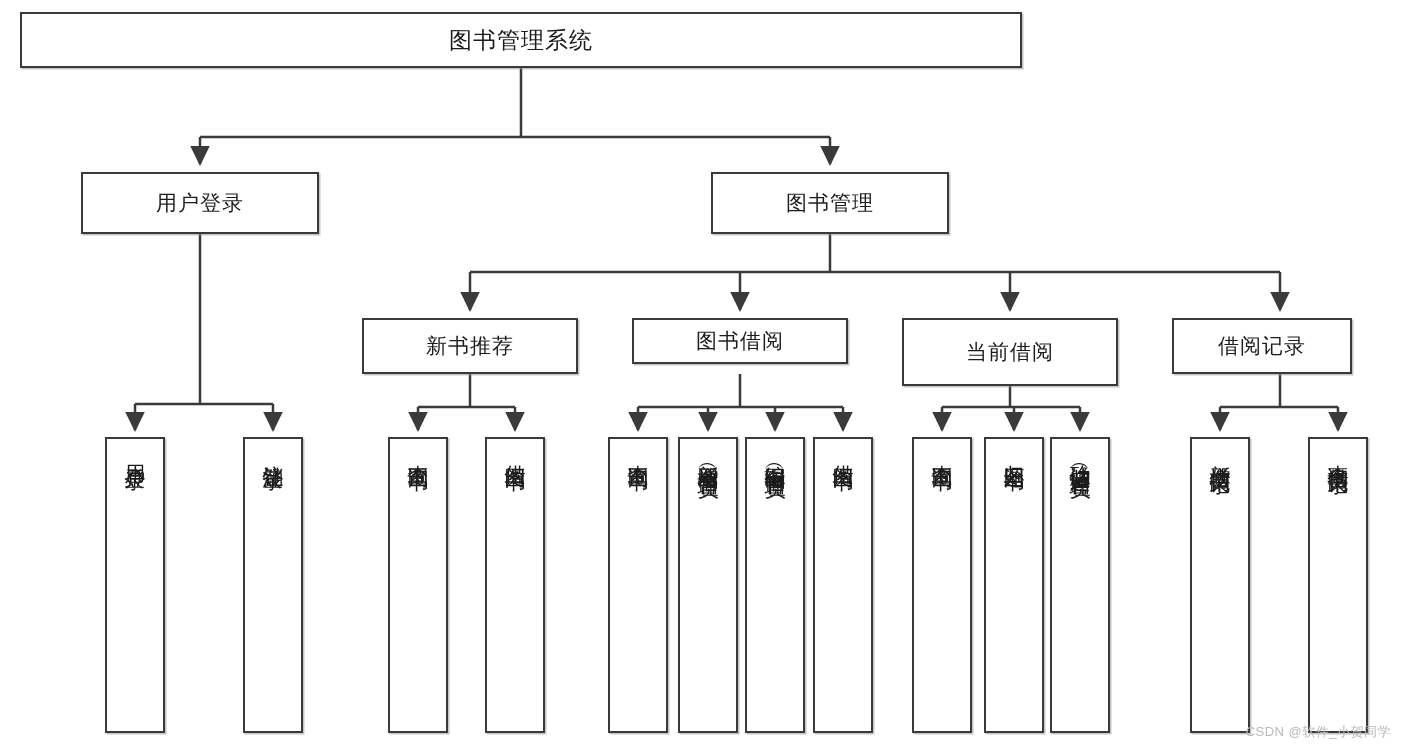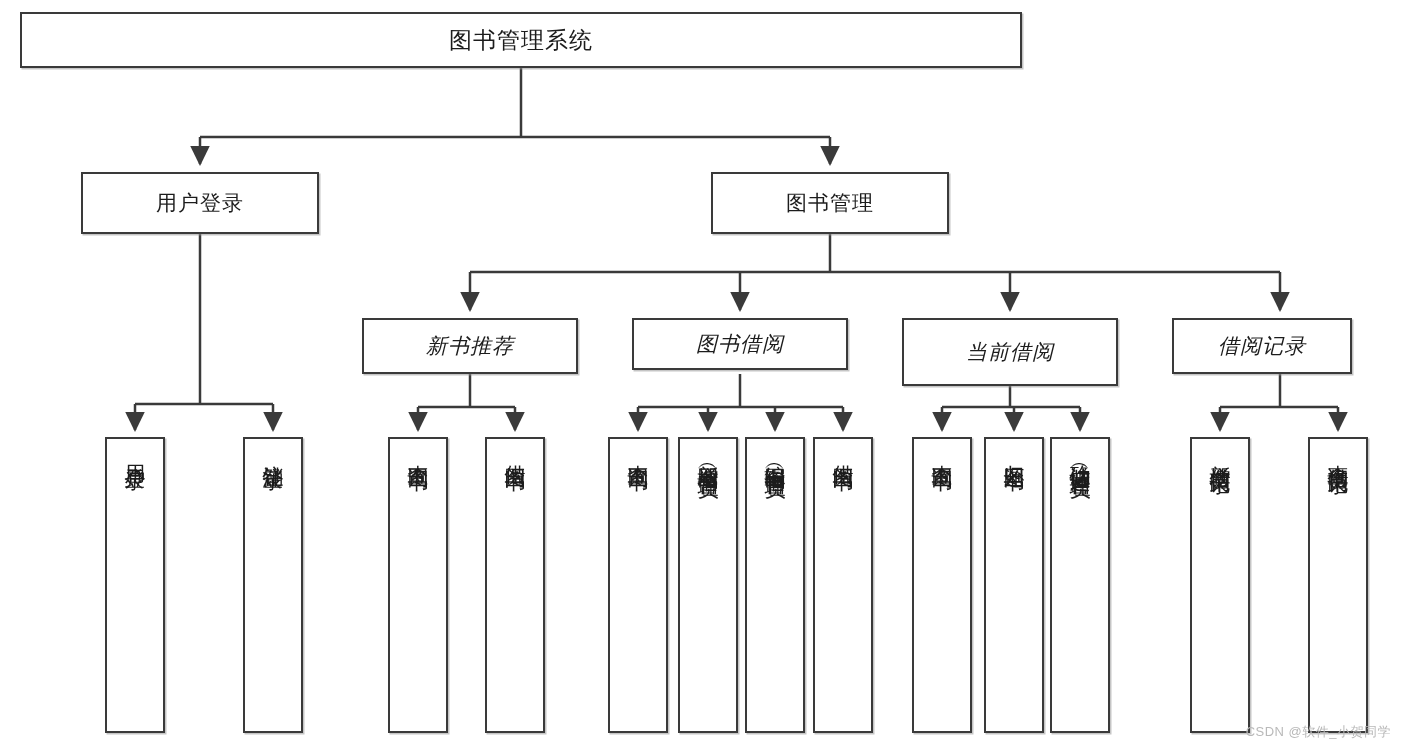--- a/index.html
+++ b/index.html
@@ -38,21 +38,21 @@
     z-index: 2;
   }
   .node .label {
     color: #1c1c1c;
     text-align: center;
     line-height: 1.08;
     letter-spacing: 1px;
   }
   .node.root .label { font-size: 23px; }
   .node.level2 .label { font-size: 21px; }
-  .node.level3 .label { font-size: 21px; font-style: italic; }
+  .node.level3 .label { font-size: 21px; }
   .node.leaf {
     align-items: flex-start;
     padding-top: 9px;
   }
   .node.leaf .label {
     font-size: 21px;
     writing-mode: vertical-rl;
     text-orientation: upright;
     line-height: 1.14;
     letter-spacing: 2px;
@@ -131,21 +131,21 @@
   <div class="node level2" id="node-l2-0" style="left: 81px; top: 172px; width: 238px; height: 62px;">
     <span class="label">用户登录</span>
   </div>
   <div class="node level2" id="node-l2-1" style="left: 711px; top: 172px; width: 238px; height: 62px;">
     <span class="label">图书管理</span>
   </div>
 
   <div class="node level3" id="node-l3-0" style="left: 362px; top: 318px; width: 216px; height: 56px;">
     <span class="label">新书推荐</span>
   </div>
-  <div class="node level3" id="node-l3-1" style="left: 632px; top: 318px; width: 216px; height: 52px;">
+  <div class="node level3" id="node-l3-1" style="left: 632px; top: 318px; width: 216px; height: 46px;">
     <span class="label">图书借阅</span>
   </div>
   <div class="node level3" id="node-l3-2" style="left: 902px; top: 318px; width: 216px; height: 68px;">
     <span class="label">当前借阅</span>
   </div>
   <div class="node level3" id="node-l3-3" style="left: 1172px; top: 318px; width: 180px; height: 56px;">
     <span class="label">借阅记录</span>
   </div>
 
   <div class="node leaf" id="node-leaf-0" style="left: 105px; top: 437px; width: 60px; height: 296px;">

